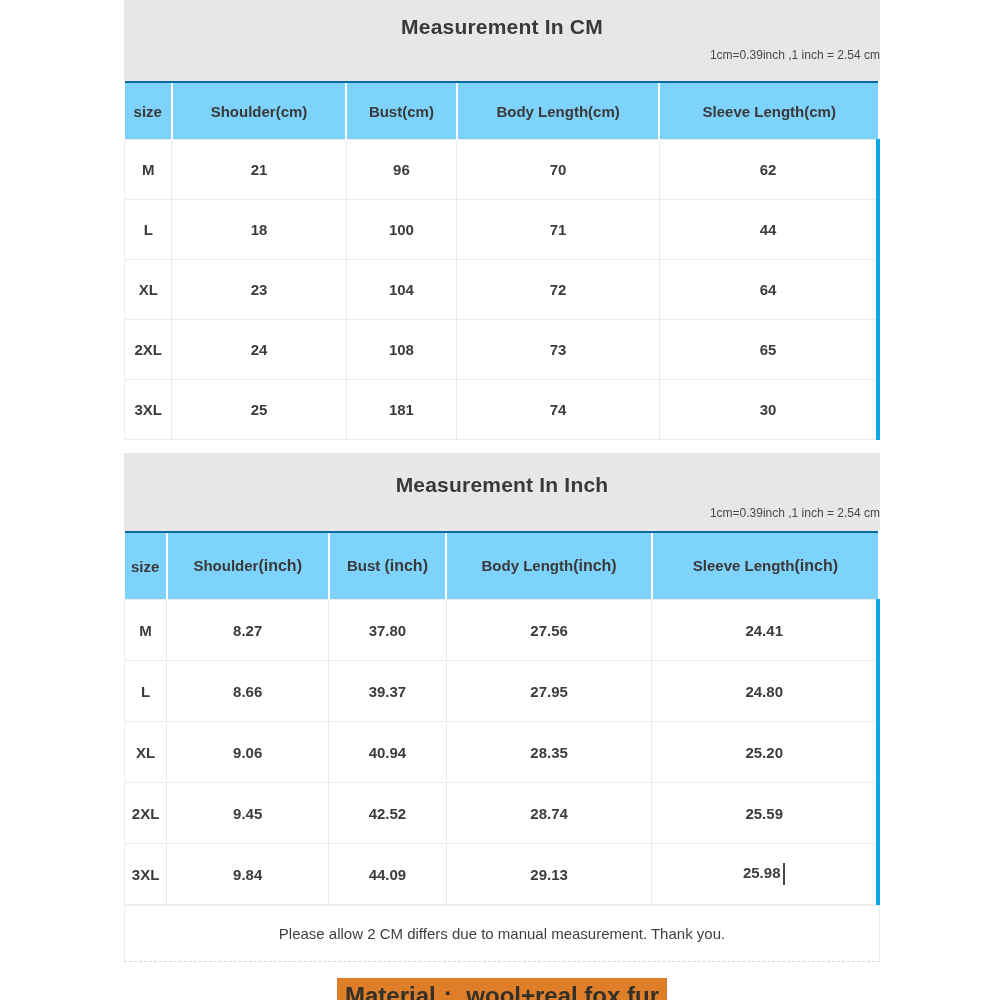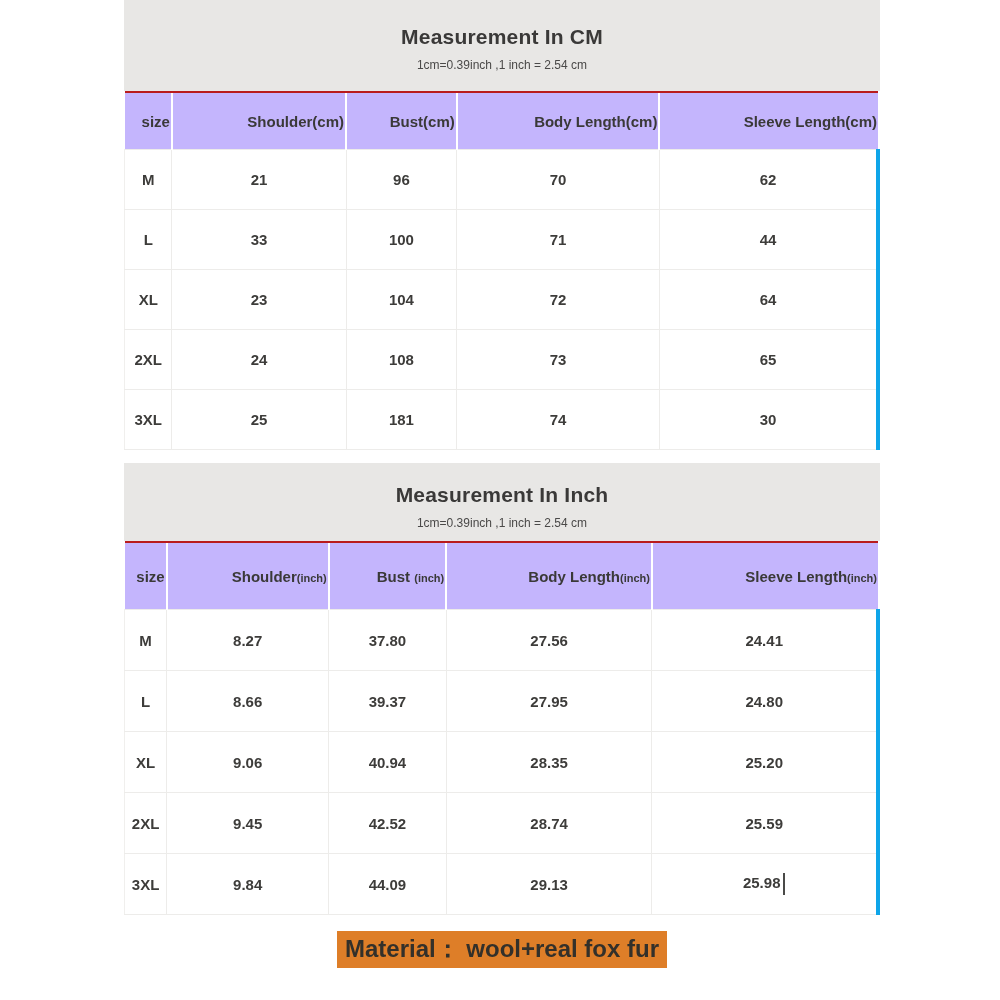--- a/index.html
+++ b/index.html
@@ -17,57 +17,57 @@
   .content {
     margin-left: 124px;
     width: 756px;
   }
 
   
   .band {
     background: #e8e7e5;
     text-align: center;
   }
-  .band-cm   { height: 77px; padding-top: 14px; }
+  .band-cm   { height: 77px; padding-top: 4px; }
   .band-inch { height: 78px; margin-top: 13px; }
   .band-title {
     margin: 0;
     padding-top: 11px;
     font-size: 21px;
     font-weight: bold;
     color: #3a3938;
     letter-spacing: 0.2px;
   }
   .band-inch .band-title { padding-top: 20px; }
   .band-subtitle {
     margin-top: 9px;
     font-size: 12px;
     color: #4a4948;
+    text-align: right;
   }
 
   
   table.size-table {
     width: 100%;
     border-collapse: collapse;
     table-layout: fixed;
   }
   table.size-table th {
-    background: #c4b5fd;
+    background: #7dd3fc;
     height: 54px;
     font-size: 15px;
     font-weight: bold;
     color: #3a3938;
     border-left: 2px solid #ffffff;
-    border-top: 2px solid #b91c1c;
-    text-align: right;
+    border-top: 2px solid #0369a1;
   }
   table.size-table th:first-child { border-left: none; }
   table.inch-table th { height: 64px; }
   table.size-table th .col-unit { font-weight: bold; }
-  table.inch-table th .col-unit { font-size: 11px; }
+  table.inch-table th .col-unit { font-size: 16px; }
 
   table.size-table td {
     background: #ffffff;
     height: 57px;
     text-align: center;
     vertical-align: middle;
     font-size: 15px;
     font-weight: bold;
     color: #3d3c3a;
     border: 1px solid #edecea;
@@ -140,21 +140,21 @@
       <tbody>
           <tr>
             <td>M</td>
             <td>21</td>
             <td>96</td>
             <td>70</td>
             <td>62</td>
           </tr>
           <tr>
             <td>L</td>
-            <td>33</td>
+            <td>18</td>
             <td>100</td>
             <td>71</td>
             <td>44</td>
           </tr>
           <tr>
             <td>XL</td>
             <td>23</td>
             <td>104</td>
             <td>72</td>
             <td>64</td>
@@ -232,18 +232,19 @@
             <td>3XL</td>
             <td>9.84</td>
             <td>44.09</td>
             <td>29.13</td>
             <td>25.98<span class="caret"></span></td>
           </tr>
         </tbody>
     </table>
   </section>
 
+  <div class="disclaimer-row">Please allow 2 CM differs due to manual measurement. Thank you.</div>
 
   <div class="material-line">
     <span class="material-highlight">Material：  wool+real fox fur</span>
   </div>
 
 </div>
 
 </body></html>

